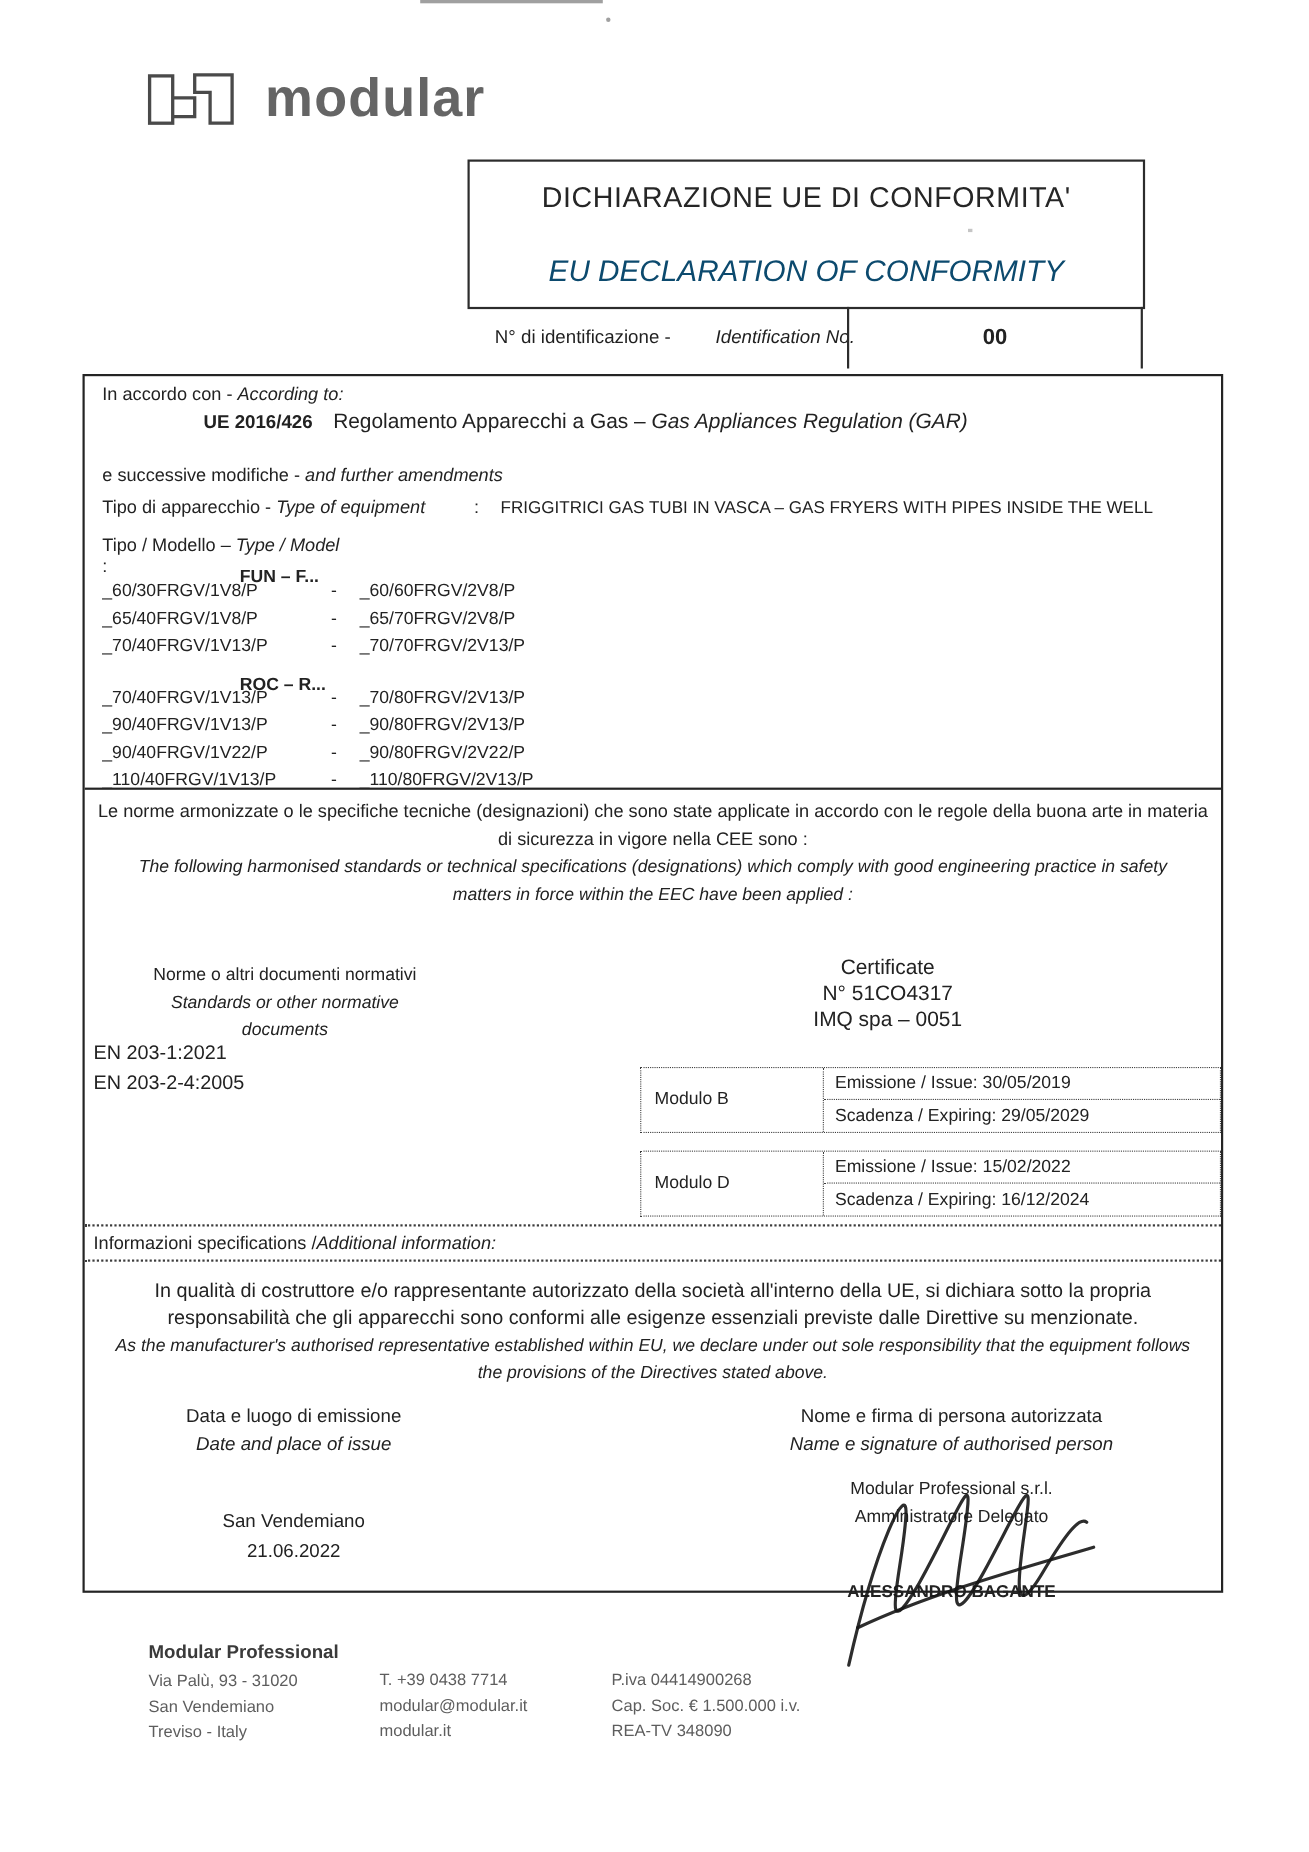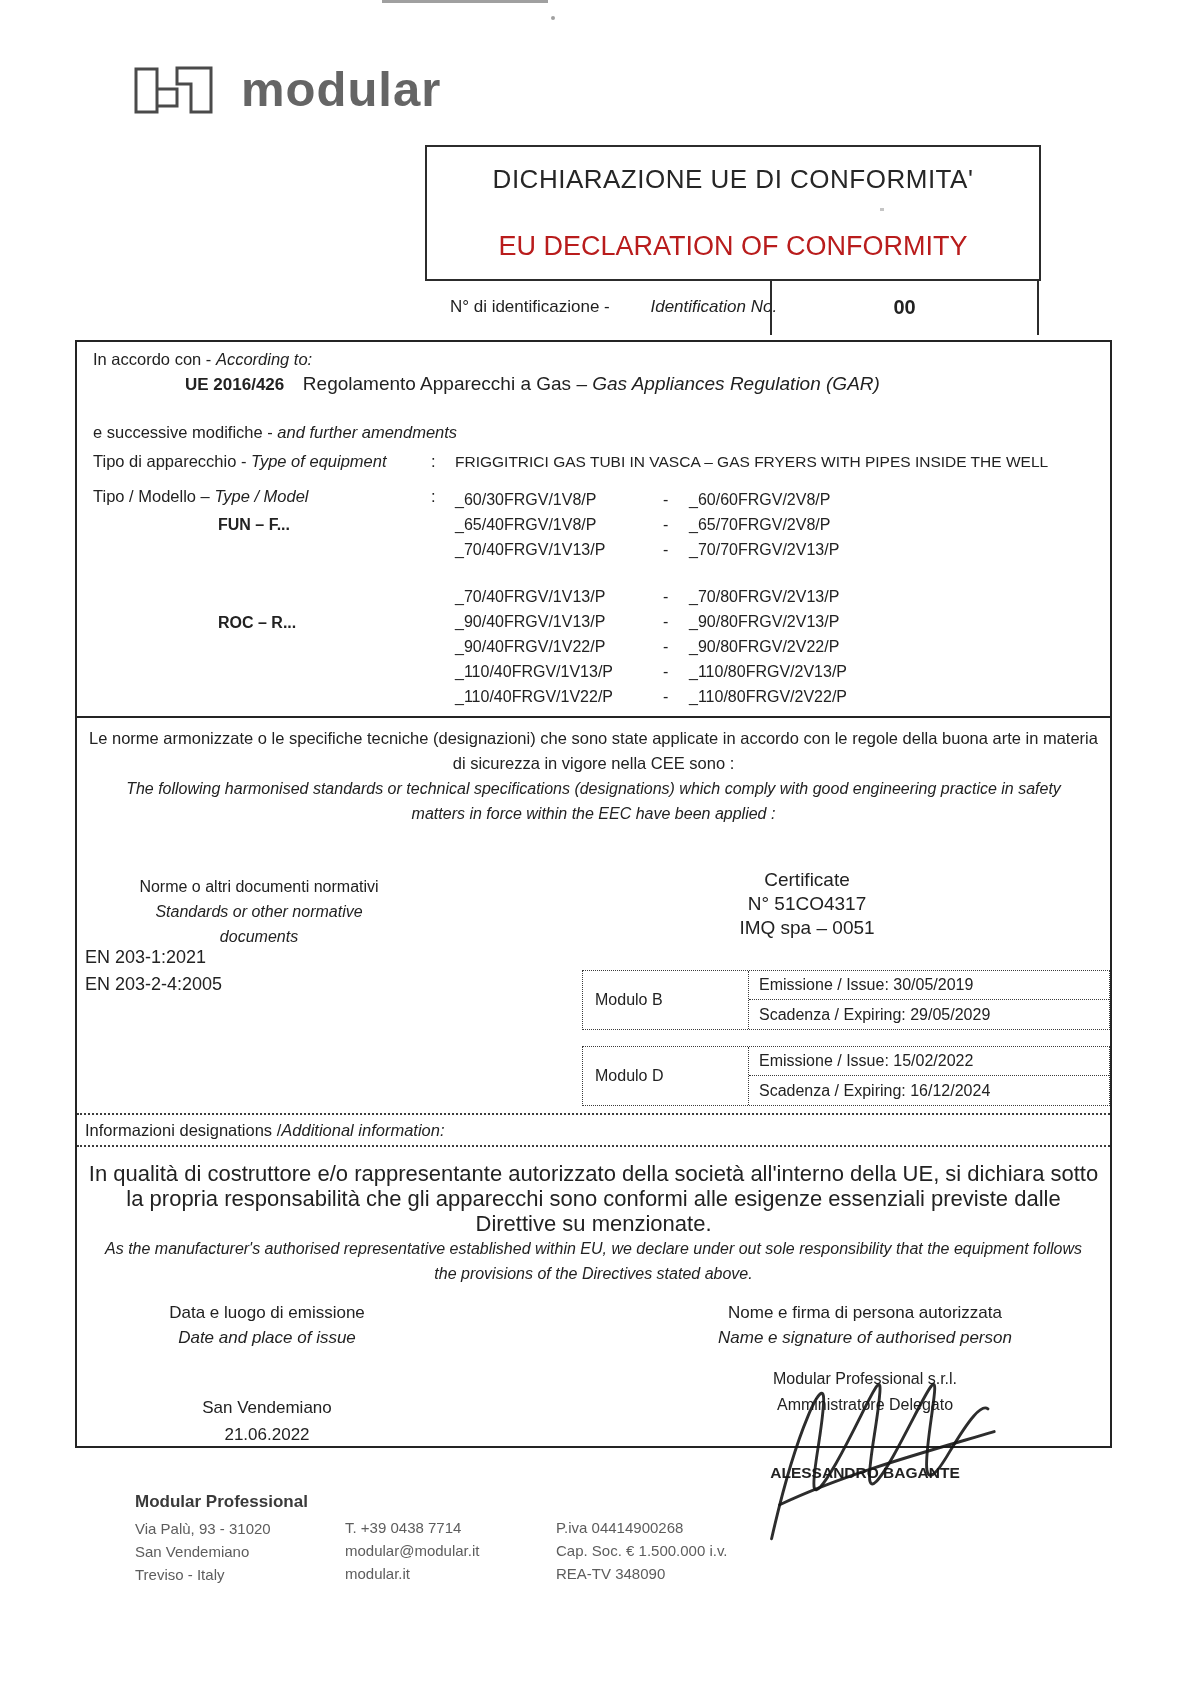--- a/index.html
+++ b/index.html
@@ -21,21 +21,21 @@
     margin-left:12px;font-size:49px;font-weight:700;color:#656565;
     letter-spacing:1px;line-height:66px;
   }
 
   
   .title-box{
     position:absolute;left:425px;top:145px;width:612px;height:132px;
     border:2px solid #2c2c2c;text-align:center;
   }
   .title-it{margin-top:17px;font-size:26px;letter-spacing:.5px;color:#262626;}
-  .title-en{margin-top:36px;font-size:27px;color:#b91c1c;}
+  .title-en{margin-top:36px;font-size:27px;font-style:italic;color:#0c4a6e;}
 
   
   .ident-row{
     position:absolute;left:425px;top:279px;width:612px;height:56px;
     border-right:2px solid #2c2c2c;
   }
   .ident-divider{position:absolute;left:345px;top:0;width:2px;height:56px;background:#2c2c2c;}
   .ident-label{position:absolute;left:16px;top:0;width:345px;height:56px;
     display:flex;align-items:center;justify-content:center;font-size:17px;color:#1f1f1f;gap:36px;}
   .ident-label .it{white-space:pre;}
@@ -54,21 +54,21 @@
   .line-accordo{margin-top:8px;}
   .italic{font-style:italic;}
   .line-ue{margin-top:4px;padding-left:92px;}
   .ue-code{font-weight:700;font-size:17px;}
   .ue-desc{font-size:19px;margin-left:14px;}
   .line-amend{margin-top:28px;}
   .row{display:flex;margin-top:10px;}
   .row-label{width:338px;flex:none;}
   .row-colon{width:24px;flex:none;}
   .row-value{flex:1;font-size:15.5px;padding-top:1px;}
-  .row-models{margin-top:16px;}
+  .row-models{margin-top:16px;flex-direction:column;}
   .model-label-cell{position:relative;width:338px;flex:none;}
   .group-label{position:absolute;left:125px;font-weight:700;font-size:16px;}
   .g-fun{top:29px;}
   .g-roc{top:127px;}
   .models{flex:1;font-size:16px;line-height:25px;}
   .model-row{display:flex;}
   .m-a{width:208px;}
   .m-dash{width:26px;text-align:left;}
   .model-gap{height:22px;}
 
@@ -91,21 +91,21 @@
   .mod-top{border-bottom:1px dotted #3c3c3c;}
 
   
   .band{
     height:34px;border-top:2px dotted #3c3c3c;border-bottom:2px dotted #3c3c3c;
     box-sizing:border-box;display:flex;align-items:center;padding-left:8px;font-size:16.5px;
   }
 
   
   .box3{position:relative;height:301px;box-sizing:border-box;}
-  .decl-it{margin:14px auto 0;max-width:1014px;text-align:center;font-size:22px;line-height:25px;}
+  .decl-it{margin:14px auto 0;max-width:1014px;text-align:center;font-size:18px;line-height:25px;}
   .decl-en{margin:0 auto;max-width:992px;text-align:center;font-size:16px;font-style:italic;line-height:25px;}
   .sign-cols{display:flex;margin-top:14px;}
   .col-date{width:380px;flex:none;text-align:center;font-size:17px;line-height:25px;}
   .col-name{width:430px;margin-left:auto;margin-right:30px;text-align:center;font-size:17px;line-height:25px;position:relative;}
   .place-block{margin-top:44px;line-height:27px;}
   .company-block{margin-top:16px;font-weight:400;font-size:16px;line-height:26px;}
   .signer{margin-top:42px;font-weight:700;font-size:15.5px;}
   .sig-svg{position:absolute;left:50%;top:44px;width:252px;height:208px;
     transform:translateX(-46%) rotate(-6deg);pointer-events:none;}
   .sig-svg path{stroke:#161616;stroke-width:3;fill:none;stroke-linecap:round;opacity:.9;}
@@ -261,21 +261,21 @@
       </div>
 
       <div class="mod-table t2">
         <div class="mod-name">Modulo D</div>
         <div class="mod-cell mod-top">Emissione / Issue:  15/02/2022</div>
         <div class="mod-cell">Scadenza / Expiring:  16/12/2024</div>
       </div>
     </div>
 
     <div class="band">
-      <span>Informazioni designations / </span>
+      <span>Informazioni specifications / </span>
       <span class="italic">Additional information:</span>
     </div>
 
     <div class="box3">
       <div class="decl-it">In qualità di costruttore e/o rappresentante autorizzato della società all'interno della UE, si dichiara sotto la propria responsabilità che gli apparecchi sono conformi alle esigenze essenziali previste dalle Direttive su menzionate.</div>
       <div class="decl-en">As the manufacturer's authorised representative established within EU, we declare under out sole responsibility that the equipment follows the provisions of the Directives stated above.</div>
 
       <div class="sign-cols">
         <div class="col-date">
           <div>Data e luogo di emissione</div>

